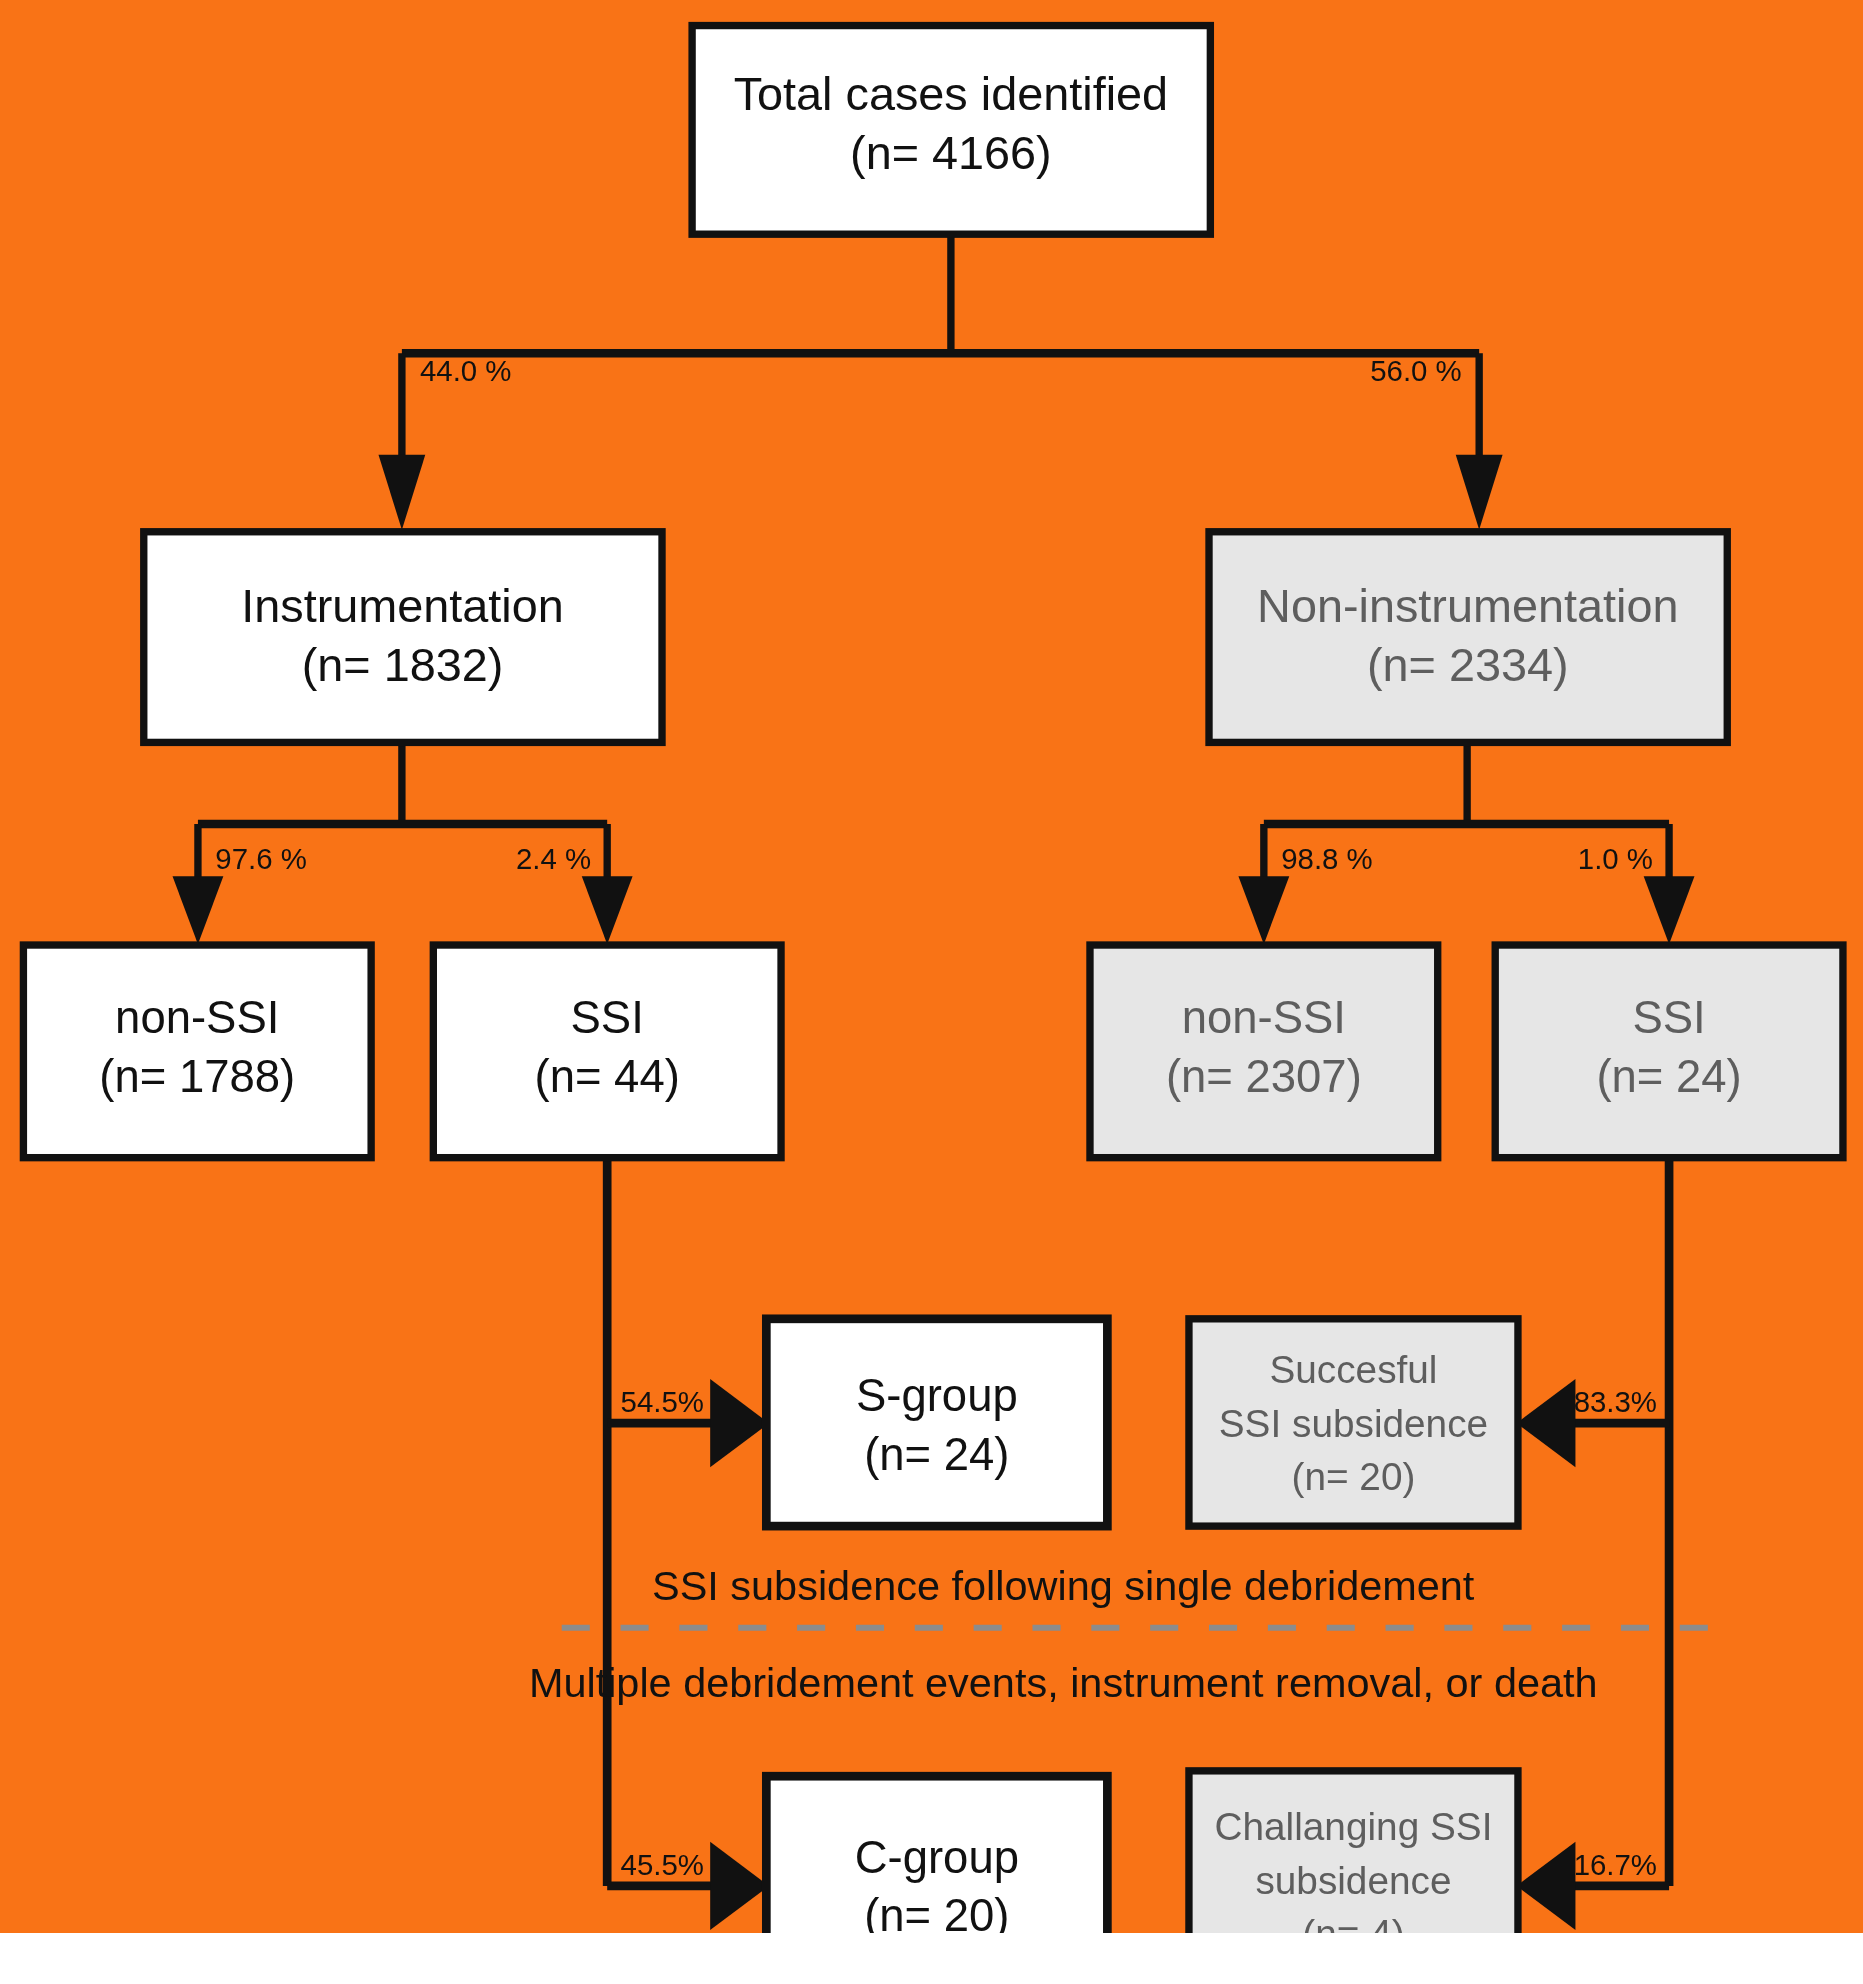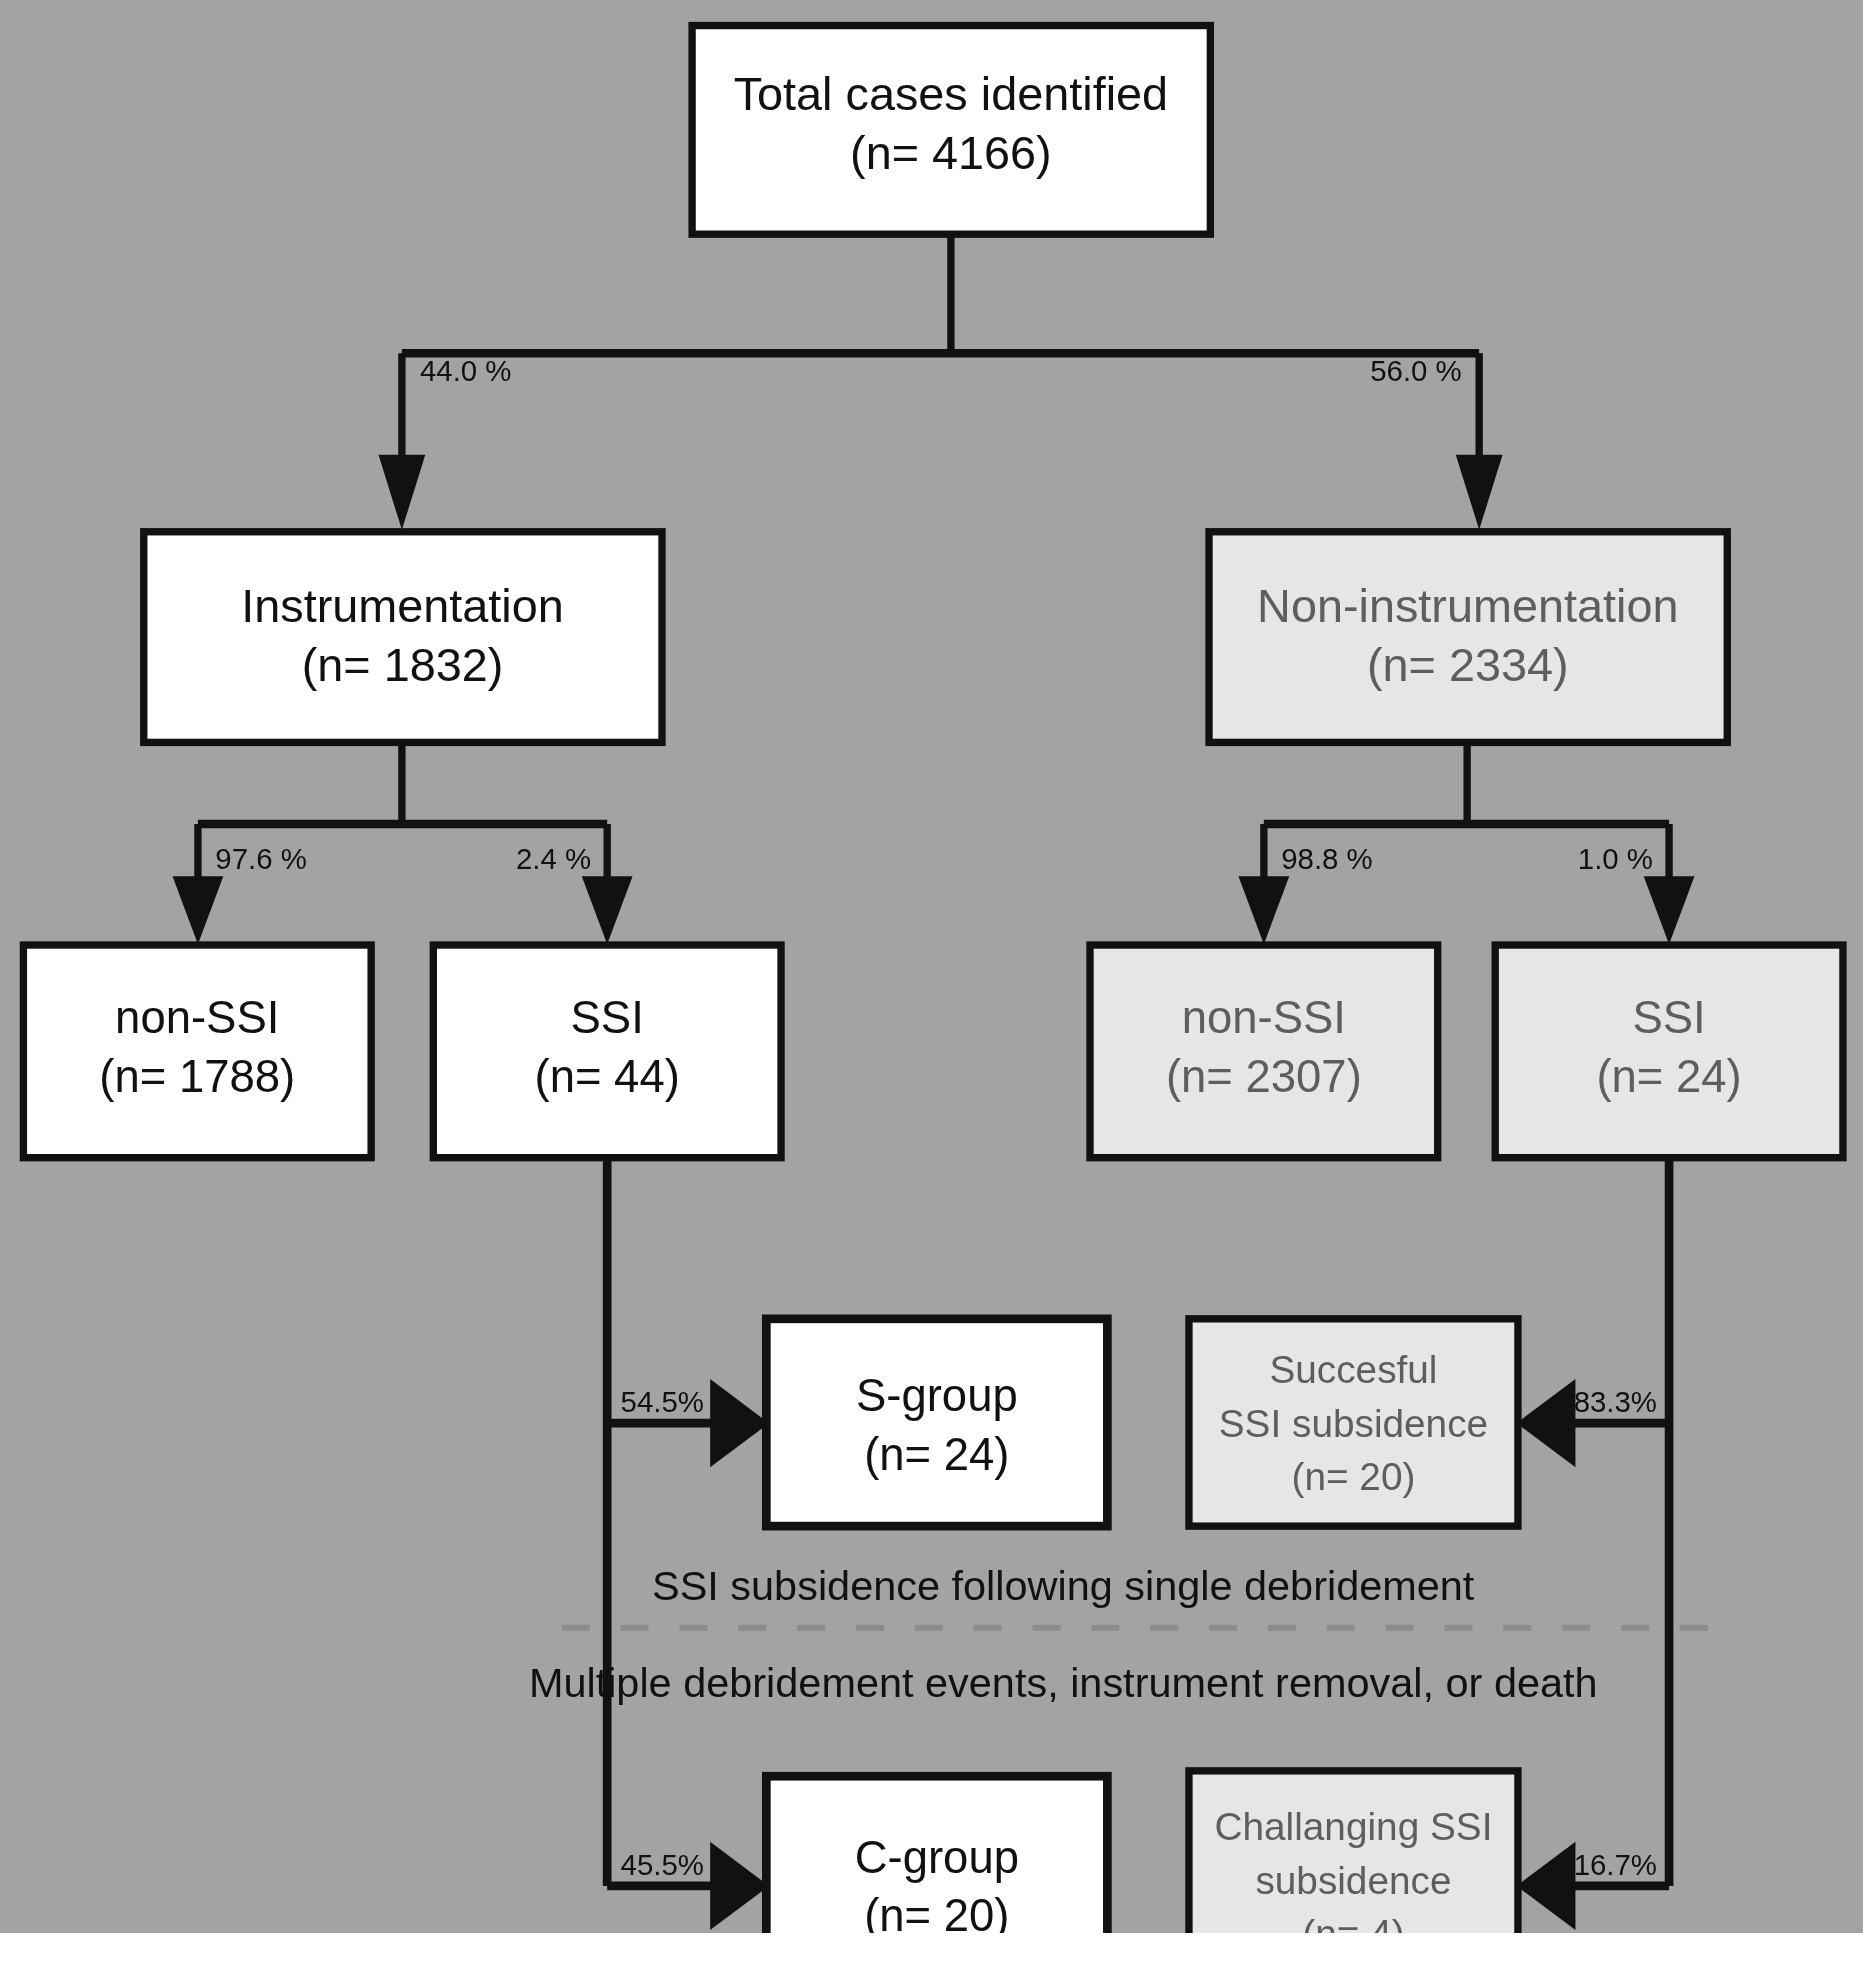--- a/index.html
+++ b/index.html
@@ -1,17 +1,17 @@
 <!DOCTYPE html>
 <html style="font-size:10.7px"><head>
 <meta charset="utf-8">
 <style>
   html,body{margin:0;padding:0;background:#ffffff;}
   body{font-family:"Liberation Sans","DejaVu Sans",sans-serif;}
-  #stage{position:relative;width:1863px;height:1933px;background:#a3a3a3;overflow:hidden;text-align:center;}
+  #stage{position:relative;width:1863px;height:1933px;background:#f97316;overflow:hidden;text-align:center;}
   svg{position:absolute;left:0;top:0;width:1863px;height:1985px;display:block;}
   .nodeText{font-family:"Liberation Sans","DejaVu Sans",sans-serif;text-anchor:middle;}
   .dark{fill:#111111;}
   .grey{fill:#5e5e5e;}
   .lbl{font-family:"Liberation Sans","DejaVu Sans",sans-serif;fill:#111111;}
   .capt{font-family:"Liberation Sans","DejaVu Sans",sans-serif;fill:#111111;text-anchor:middle;}
 </style>
 </head>
 <body>
 

